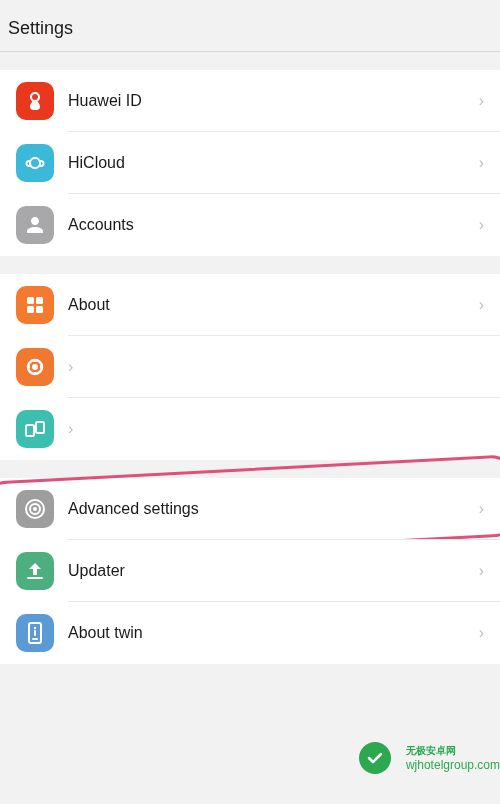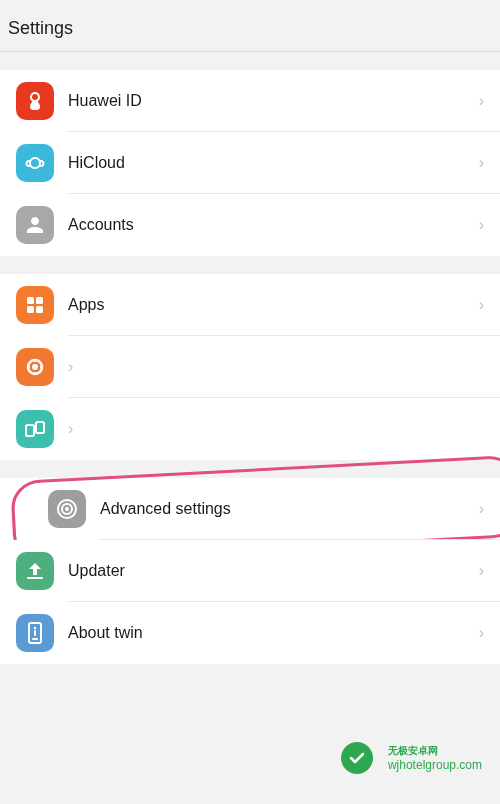--- a/index.html
+++ b/index.html
@@ -102,40 +102,39 @@
     
     .icon-svg {
       width: 24px;
       height: 24px;
       fill: white;
     }
 
     
     .advanced-highlight {
       position: relative;
-      margin-left: 32px;
     }
 
     .advanced-highlight::before {
       content: '';
       position: absolute;
       left: -8px;
       top: -10px;
       right: -8px;
       bottom: -10px;
       border: 3px solid #e0507a;
       border-radius: 28px;
       pointer-events: none;
       transform: rotate(-3deg) scaleX(1.05);
     }
 
     .watermark {
       position: fixed;
       bottom: 30px;
-      right: 18px;
+      right: 0;
       display: flex;
       align-items: center;
       z-index: 100;
       gap: 11px;
     }
 
     .watermark-logo {
       width: 32px;
       height: 32px;
       background-color: #2ea84f;
@@ -199,21 +198,21 @@
 
     <div class="list-item">
       <div class="icon-wrapper icon-apps">
         <svg class="icon-svg" viewBox="0 0 24 24">
           <rect x="4" y="4" width="7" height="7" rx="1.5"></rect>
           <rect x="13" y="4" width="7" height="7" rx="1.5"></rect>
           <rect x="4" y="13" width="7" height="7" rx="1.5"></rect>
           <rect x="13" y="13" width="7" height="7" rx="1.5"></rect>
         </svg>
       </div>
-      <span class="item-label">Apps</span>
+      <span class="item-label">About</span>
       <span class="chevron">›</span>
       <div class="list-item-divider"></div>
     </div>
 
     <div class="list-item">
       <div class="icon-wrapper icon-permission">
         <svg class="icon-svg" viewBox="0 0 24 24">
           <circle cx="12" cy="12" r="7" fill="none" stroke="white" stroke-width="2.5"></circle>
           <circle cx="12" cy="12" r="3"></circle>
           <line x1="12" y1="4" x2="12" y2="7" stroke="white" stroke-width="2.5"></line>

